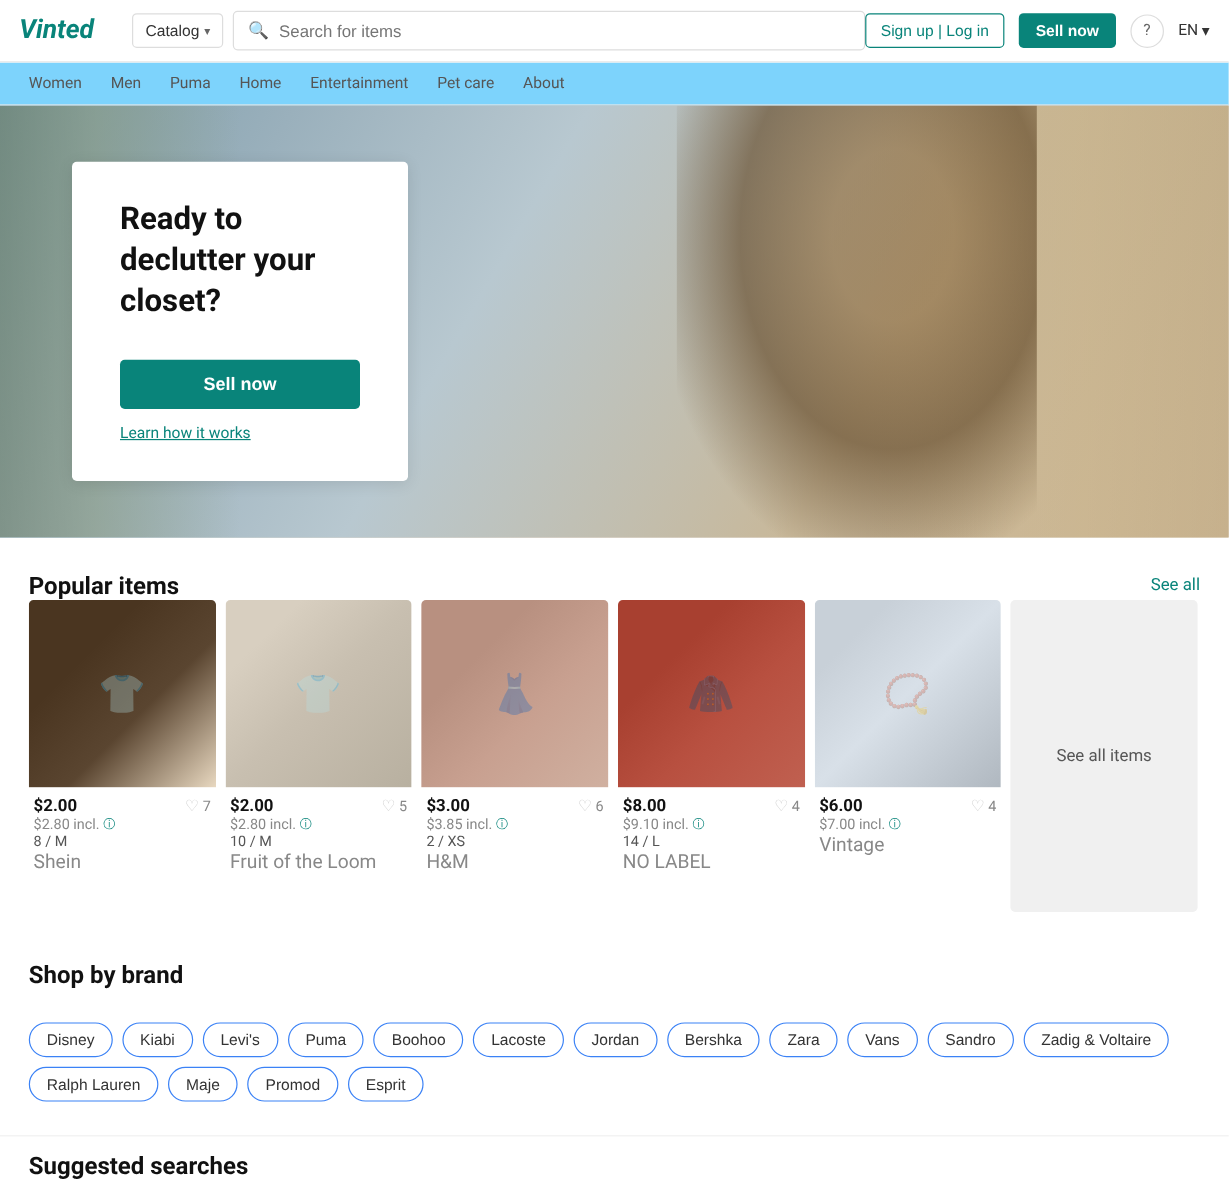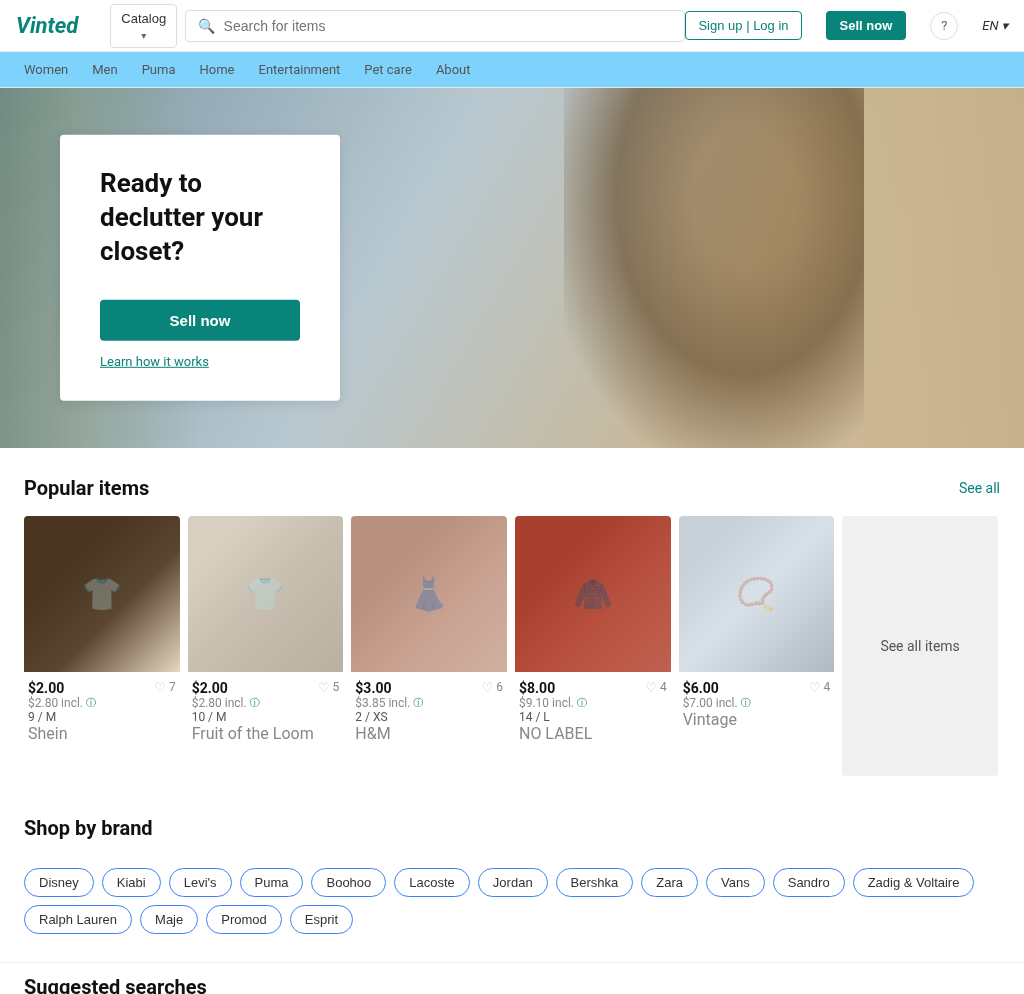--- a/index.html
+++ b/index.html
@@ -10,50 +10,50 @@
       display: flex; align-items: center; padding: 0 16px; height: 52px;
       border-bottom: 1px solid #e8e8e8; background: #fff; position: relative; z-index: 10;
     }
     .logo {
       font-size: 22px; font-weight: 700; color: #09847a; font-style: italic;
       margin-right: 32px; cursor: pointer;
     }
     .catalog-btn {
       display: flex; align-items: center; gap: 4px; padding: 6px 10px;
       border: 1px solid #ddd; border-radius: 4px; background: #fff;
-      cursor: pointer; font-size: 13px; color: #333; margin-right: 8px; flex-direction: column;
+      cursor: pointer; font-size: 13px; color: #333; margin-right: 8px;
     }
     .catalog-btn .arrow { font-size: 10px; color: #666; }
     .search-bar {
       flex: 1; display: flex; align-items: center; gap: 8px;
       border: 1px solid #ddd; border-radius: 4px; padding: 7px 12px;
       background: #fff; max-width: 600px;
     }
     .search-bar input {
       border: none; outline: none; flex: 1; font-size: 14px; color: #999;
       background: transparent;
     }
     .search-icon-wrap { color: #999; font-size: 14px; }
-    .header-right { display: flex; align-items: center; gap: 24px; margin-left: auto; }
+    .header-right { display: flex; align-items: center; gap: 12px; margin-left: auto; }
     .sign-in-btn {
       border: 1px solid #09847a; border-radius: 4px; padding: 6px 12px;
       color: #09847a; background: #fff; cursor: pointer; font-size: 13px;
     }
     .sell-now-btn {
       border: none; border-radius: 4px; padding: 7px 14px;
       background: #09847a; color: #fff; cursor: pointer; font-size: 13px; font-weight: 600;
     }
     .help-btn {
       width: 28px; height: 28px; border-radius: 50%; border: 1px solid #ddd;
       display: flex; align-items: center; justify-content: center;
       cursor: pointer; color: #666; font-size: 13px; background: #fff;
     }
     .lang-btn {
       display: flex; align-items: center; gap: 3px; cursor: pointer;
-      font-size: 13px; color: #333; font-style: italic;
+      font-size: 13px; color: #333;
     }
 
     
     .nav {
       display: flex; gap: 24px; padding: 10px 24px;
       border-bottom: 1px solid #e8e8e8; background: #7dd3fc;
     }
     .nav-item {
       font-size: 13px; color: #555; cursor: pointer; text-decoration: none;
     }
@@ -86,21 +86,21 @@
     .hero-title { font-size: 26px; font-weight: 700; color: #111; line-height: 1.3; margin-bottom: 32px; }
     .hero-sell-btn {
       display: block; width: 100%; padding: 12px; background: #09847a;
       color: #fff; border: none; border-radius: 4px; font-size: 15px;
       font-weight: 600; cursor: pointer; text-align: center; margin-bottom: 12px;
     }
     .hero-learn-link { font-size: 13px; color: #09847a; cursor: pointer; text-decoration: underline; }
 
     
     .section { padding: 28px 24px; }
-    .section-header { display: flex; align-items: center; justify-content: space-between; margin-bottom: 16px; }
+    .section-header { display: flex; align-items: center; justify-content: space-between; }
     .section-title { font-size: 20px; font-weight: 700; color: #111; }
     .see-all-link { font-size: 14px; color: #09847a; cursor: pointer; text-decoration: none; }
 
     
     .product-grid { display: flex; gap: 8px; overflow: hidden; }
     .product-card {
       flex: 0 0 calc(16.666% - 7px); background: #fff;
       border-radius: 4px; overflow: hidden; cursor: pointer;
     }
     .product-img {
@@ -214,21 +214,21 @@
           <span class="product-price">$2.00</span>
           <span class="product-like">
             <span class="heart">♡</span>
             <span>7</span>
           </span>
         </div>
         <div class="product-price-incl">
           <span>$2.80 incl.</span>
           <span class="info-icon">ⓘ</span>
         </div>
-        <div class="product-size">9 / M</div>
+        <div class="product-size">8 / M</div>
         <div class="product-brand">Shein</div>
       </div>
     </div>
 
     <div class="product-card">
       <div class="product-img img-tshirt2" style="display:flex;align-items:center;justify-content:center;">
         <span style="font-size:32px;opacity:0.3;">👕</span>
       </div>
       <div class="product-info">
         <div class="product-price-row">

